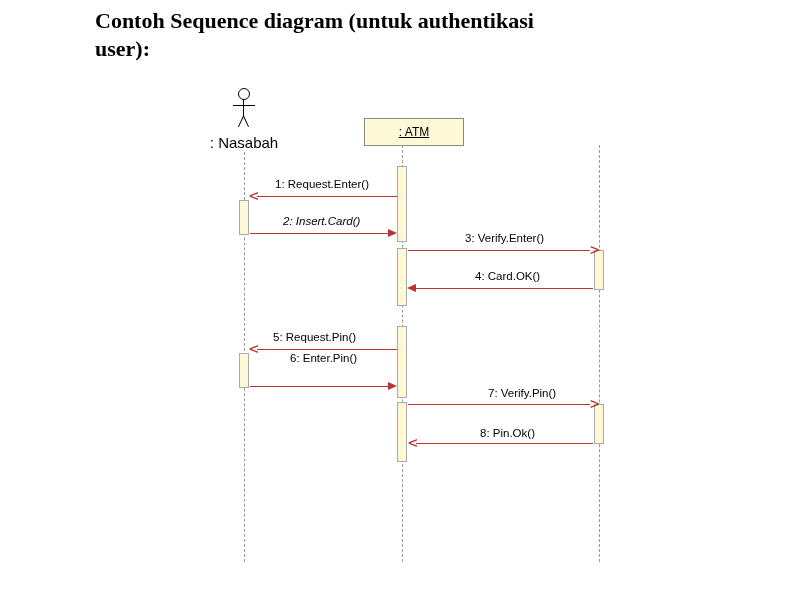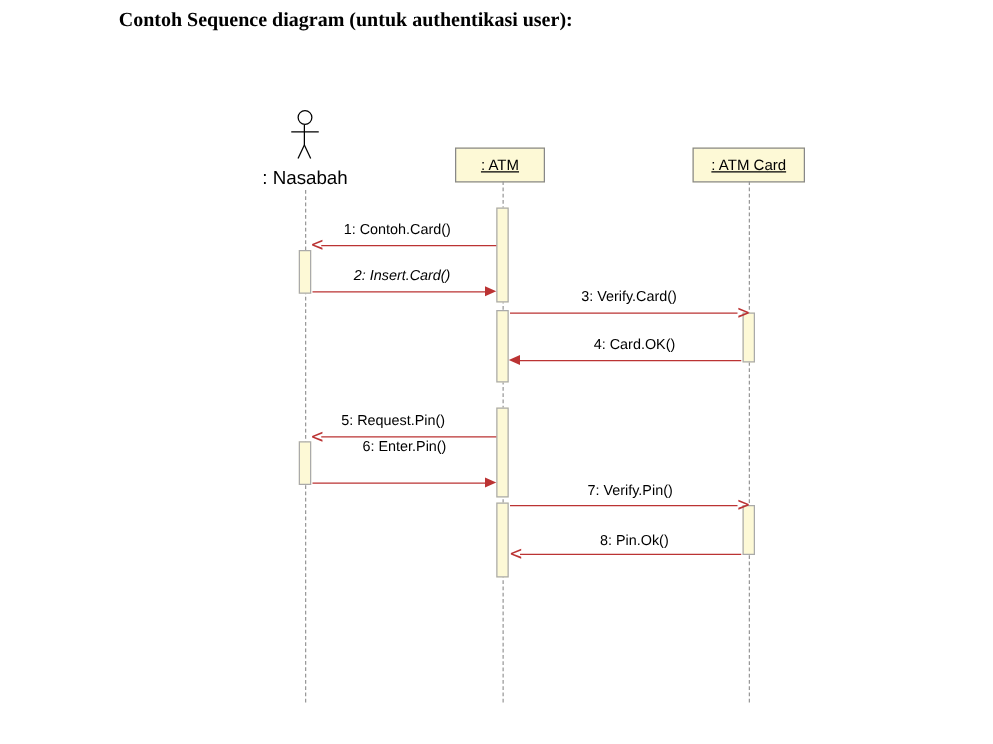--- a/index.html
+++ b/index.html
@@ -1,17 +1,17 @@
 <!DOCTYPE html>
 <html><head>
 <meta charset="utf-8">
 <style>
   * { box-sizing: border-box; margin: 0; padding: 0; }
   body { width: 794px; height: 595px; background: #fff; font-family: Arial, sans-serif; position: relative; }
-  .title { position: absolute; top: 7px; left: 95px; font-family: "Times New Roman", serif; font-size: 16px; font-weight: bold; color: #000; line-height: 1.25; width: 440px; }
+  .title { position: absolute; top: 7px; left: 95px; font-family: "Times New Roman", serif; font-size: 22px; font-weight: bold; color: #000; line-height: 1.25; width: 440px; }
   .diagram { position: absolute; top: 88px; left: 95px; width: 560px; height: 480px; }
   .actor-fig { position: absolute; }
   .actor-head { width: 12px; height: 12px; border: 1px solid #000; border-radius: 50%; background: #fff; margin: 0 auto; }
   .actor-body { position: relative; width: 22px; height: 28px; margin: 0 auto; }
   .actor-trunk { position: absolute; left: 10px; top: 0; width: 1px; height: 16px; background: #000; }
   .actor-arms { position: absolute; left: 0; top: 5px; width: 22px; height: 1px; background: #000; }
   .actor-leg-l { position: absolute; left: 10px; top: 16px; width: 1px; height: 12px; background: #000; transform-origin: top; transform: rotate(25deg); }
   .actor-leg-r { position: absolute; left: 10px; top: 16px; width: 1px; height: 12px; background: #000; transform-origin: top; transform: rotate(-25deg); }
   .lifeline-label { position: absolute; font-size: 15px; text-align: center; }
   .obj-box { position: absolute; background: #fdf9d6; border: 1px solid #888; text-align: center; font-size: 12px; padding: 6px 4px; }
@@ -37,66 +37,63 @@
     <div class="actor-body">
       <div class="actor-trunk"></div>
         <div class="actor-arms"></div>
       <div class="actor-leg-l"></div>
         <div class="actor-leg-r"></div>
     </div>
   </div>
   <div class="lifeline-label" style="left:112px; top:46px; width:74px;">: Nasabah</div>
   <div class="lifeline" style="left:149px; top:64px; height:410px;"></div>
 
-  <div class="obj-box" style="left:269px; top:30px; width:72px;">
+  <div class="obj-box" style="left:269px; top:30px; width:100px;">
     <span>: ATM</span>
   </div>
   <div class="lifeline" style="left:307px; top:57px; height:417px;"></div>
 
-  <div class="obj-box" style="left:459px; top:30px; width:90px;">
-    <span>: ATM Card</span>
-  </div>
   <div class="lifeline" style="left:504px; top:57px; height:417px;"></div>
 
   <div class="activation" style="left:302px; top:78px;  height:76px;"></div>
   <div class="activation" style="left:302px; top:160px; height:58px;"></div>
   <div class="activation" style="left:302px; top:238px; height:72px;"></div>
   <div class="activation" style="left:302px; top:314px; height:60px;"></div>
 
   <div class="activation" style="left:144px; top:112px; height:35px;"></div>
   <div class="activation" style="left:144px; top:265px; height:35px;"></div>
 
   <div class="activation" style="left:499px; top:162px; height:40px;"></div>
   <div class="activation" style="left:499px; top:316px; height:40px;"></div>
 
-  <div class="msg-label" style="left:180px; top:90px;">1: Contoh.Card()</div>
+  <div class="msg-label" style="left:180px; top:90px;">1: Request.Enter()</div>
   <div class="arrow-line" style="left:162px; top:108px; width:140px;"></div>
   <div class="arrow-open-l" style="left:154px; top:100px;">&lt;</div>
 
   <div class="msg-label" style="left:188px; top:127px;font-style:italic;">2: Insert.Card()</div>
   <div class="arrow-line" style="left:155px; top:145px; width:140px;"></div>
   <div class="arrow-head-r" style="left:293px; top:141px;"></div>
 
-  <div class="msg-label" style="left:370px; top:144px;">3: Verify.Card()</div>
+  <div class="msg-label" style="left:370px; top:144px;">3: Verify.Enter()</div>
   <div class="arrow-line" style="left:313px; top:162px; width:182px;"></div>
   <div class="arrow-open-r" style="left:495px; top:154px;">&gt;</div>
 
   <div class="msg-label" style="left:380px; top:182px;">4: Card.OK()</div>
   <div class="arrow-line" style="left:320px; top:200px; width:178px;"></div>
   <div class="arrow-head-l" style="left:312px; top:196px;"></div>
 
   <div class="msg-label" style="left:178px; top:243px;">5: Request.Pin()</div>
   <div class="arrow-line" style="left:162px; top:261px; width:140px;"></div>
   <div class="arrow-open-l" style="left:154px; top:253px;">&lt;</div>
 
   <div class="msg-label" style="left:195px; top:264px;">6: Enter.Pin()</div>
   <div class="arrow-line" style="left:155px; top:298px; width:140px;"></div>
   <div class="arrow-head-r" style="left:293px; top:294px;"></div>
 
-  <div class="msg-label" style="left:375px; top:299px;">7: Verify.Pin()</div>
+  <div class="msg-label" style="left:393px; top:299px;">7: Verify.Pin()</div>
   <div class="arrow-line" style="left:313px; top:316px; width:182px;"></div>
   <div class="arrow-open-r" style="left:495px; top:308px;">&gt;</div>
 
   <div class="msg-label" style="left:385px; top:339px;">8: Pin.Ok()</div>
   <div class="arrow-line" style="left:321px; top:355px; width:177px;"></div>
   <div class="arrow-open-l" style="left:313px; top:347px;">&lt;</div>
 
 </div>
 
 </body></html>

